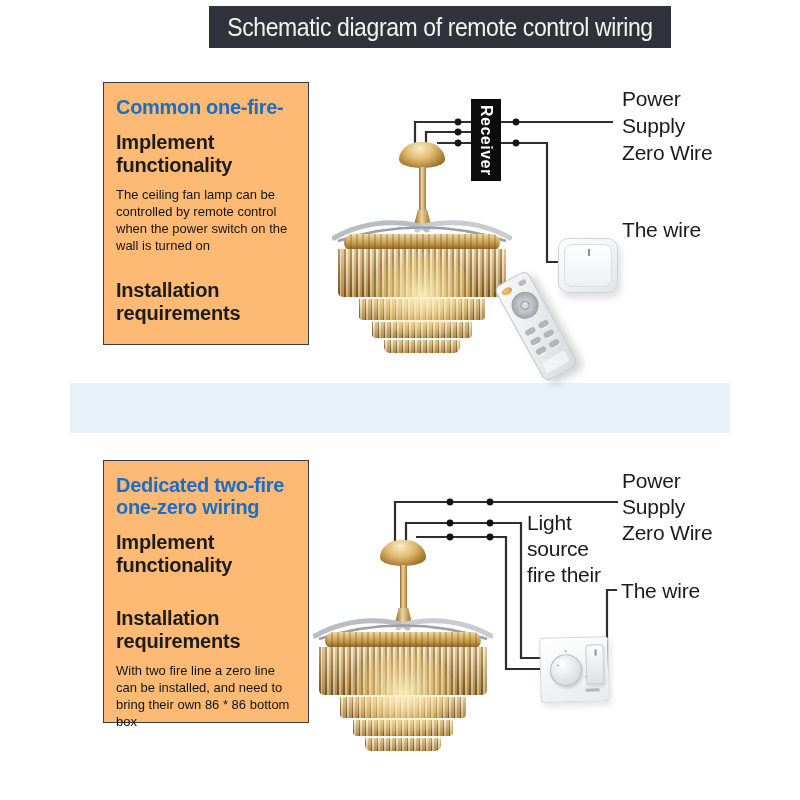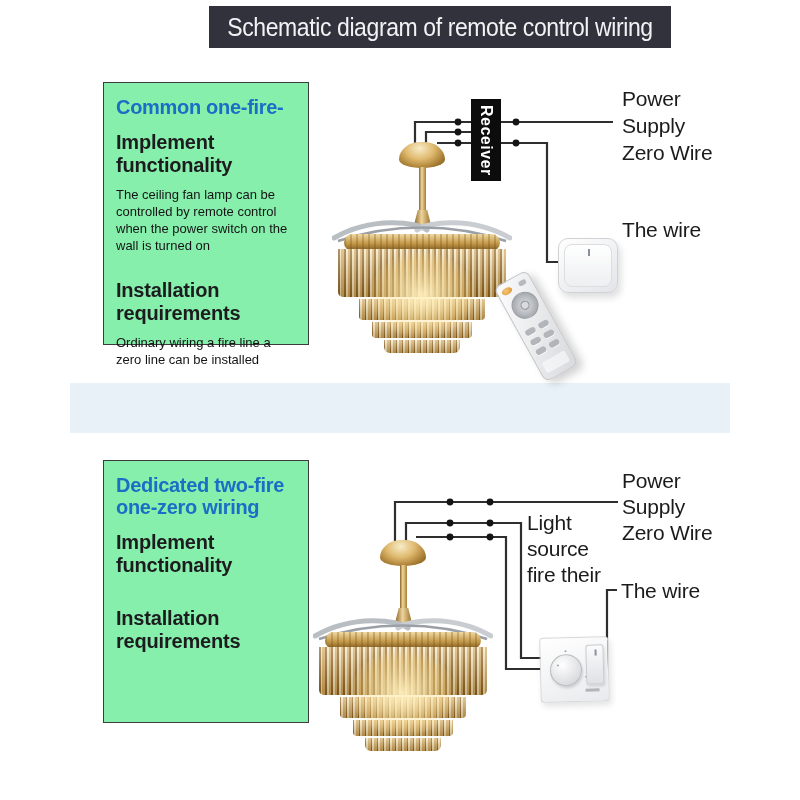--- a/index.html
+++ b/index.html
@@ -7,21 +7,21 @@
         font-family:"Liberation Sans","DejaVu Sans",sans-serif;color:#161616;}
 
   
   .banner{position:absolute;background:#32323d;color:#f2f2f5;display:flex;align-items:center;justify-content:center;}
   .banner span{display:inline-block;transform:scaleY(1.12);letter-spacing:-0.4px;white-space:nowrap;}
   .banner1{left:170px;top:6px;width:462px;height:42px;font-size:23px;font-weight:400;margin-left:39px;}
   .band2{position:absolute;left:70px;top:383px;width:660px;height:50px;background:#e8f0f8;}
   .banner2{left:245px;top:388px;width:316px;height:39px;font-size:22px;font-weight:500;}
 
   
-  .infobox{position:absolute;width:206px;height:263px;border:1px solid #3c3c3c;background:#86efac;
+  .infobox{position:absolute;width:206px;height:263px;border:1px solid #3c3c3c;background:#fdba74;
            box-sizing:border-box;padding:13px 12px;}
   .box1{left:103px;top:82px;}
   .box2{left:103px;top:460px;}
   .ib-title{margin:0;color:#1a6ec5;font-size:20px;font-weight:700;line-height:1.1;letter-spacing:-0.3px;}
   .ib-title span{display:block;}
   .ib-head{margin:13px 0 0 0;font-size:20px;font-weight:600;color:#1c1c1e;letter-spacing:-0.2px;}
   .ib-head2-1{margin-top:24px;}
   .ib-head2-2{margin-top:30px;}
   .ib-body{margin:9px 0 0 0;font-size:13px;line-height:1.32;color:#141414;}
 
@@ -140,21 +140,20 @@
     <span>Schematic diagram of remote control wiring</span>
   </div>
 
   <div class="infobox box1">
     <h2 class="ib-title">
       <span>Common one-fire-</span>
     </h2>
     <p class="ib-head">Implement functionality</p>
     <p class="ib-body">The ceiling fan lamp can be controlled by remote control when the power switch on the wall is turned on</p>
     <p class="ib-head ib-head2-1">Installation requirements</p>
-    <p class="ib-body">Ordinary wiring a fire line a zero line can be installed</p>
   </div>
 
   <div class="fan fan1">
     <div class="canopy"></div>
     <div class="rod"></div>
     <div class="joint"></div>
     <svg class="blades" width="180" height="32" viewBox="0 0 180 32">
       <path d="M2,26 C40,4 85,10 95,18" stroke="#b9bec3" stroke-width="5" fill="none" stroke-linecap="round"></path>
       <path d="M178,26 C140,4 95,10 85,18" stroke="#c9cdd1" stroke-width="5" fill="none" stroke-linecap="round"></path>
       <path d="M6,29 C60,11 120,11 174,29" stroke="#9aa0a6" stroke-width="2.5" fill="none"></path>
@@ -197,20 +196,21 @@
 
   <div class="band2"></div>
 
   <div class="infobox box2">
     <h2 class="ib-title">
       <span>Dedicated two-fire</span>
       <span>one-zero wiring</span>
     </h2>
     <p class="ib-head">Implement functionality</p>
     <p class="ib-head ib-head2-2">Installation requirements</p>
+    <p class="ib-body">With two fire line a zero line can be installed, and need to bring their own 86 * 86 bottom box</p>
   </div>
 
   <div class="fan fan2">
     <div class="canopy"></div>
     <div class="rod"></div>
     <div class="joint"></div>
     <svg class="blades" width="180" height="32" viewBox="0 0 180 32">
       <path d="M2,26 C40,4 85,10 95,18" stroke="#b9bec3" stroke-width="5" fill="none" stroke-linecap="round"></path>
       <path d="M178,26 C140,4 95,10 85,18" stroke="#c9cdd1" stroke-width="5" fill="none" stroke-linecap="round"></path>
       <path d="M6,29 C60,11 120,11 174,29" stroke="#9aa0a6" stroke-width="2.5" fill="none"></path>

